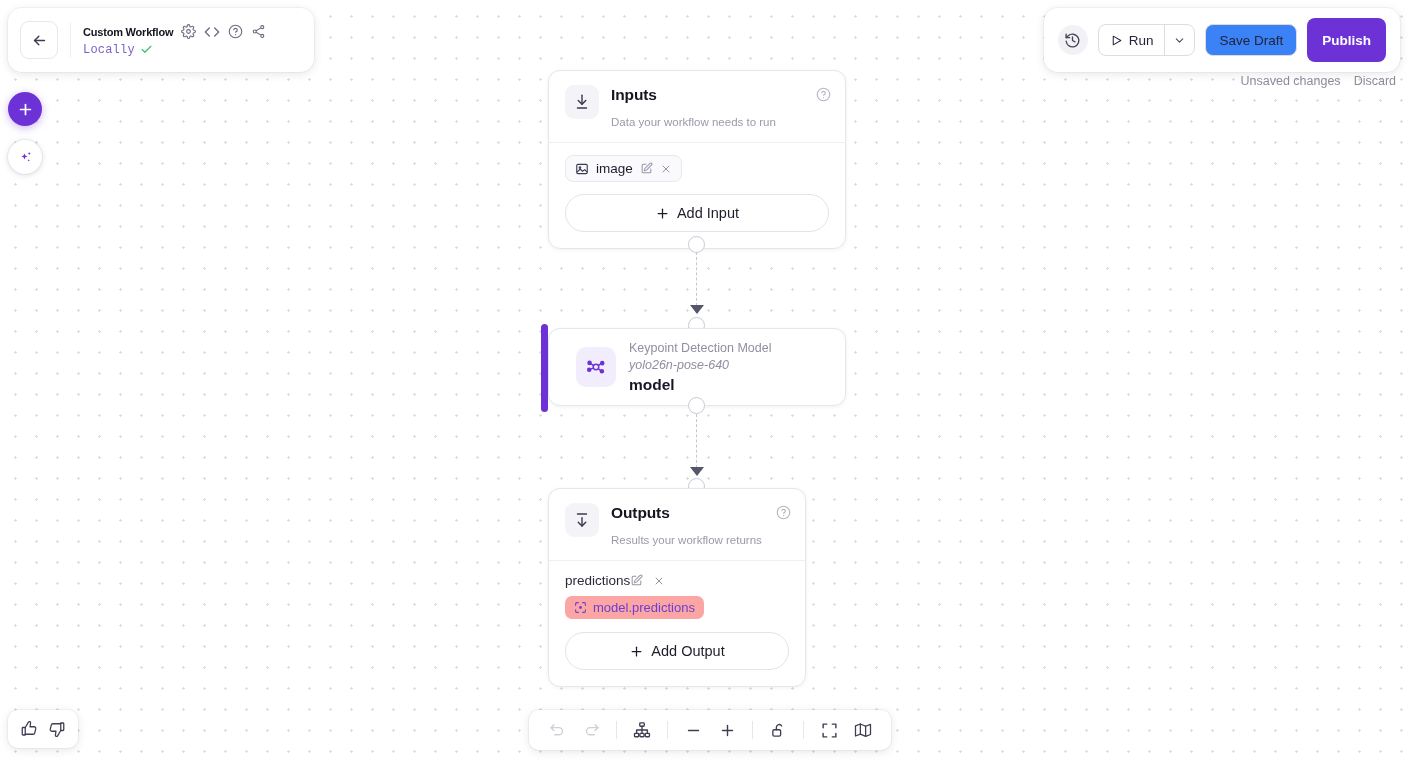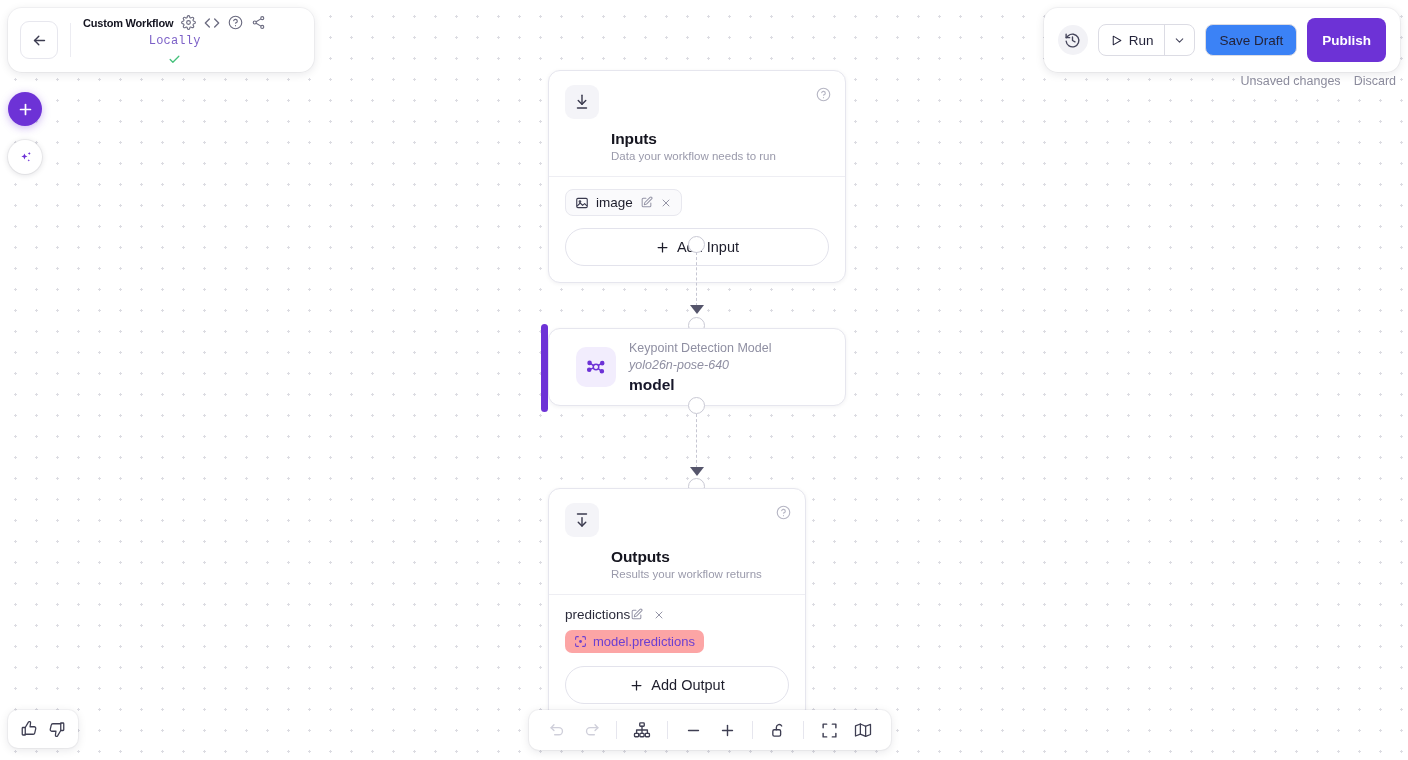--- a/index.html
+++ b/index.html
@@ -31,21 +31,21 @@
     width: 38px; height: 38px; border-radius: 9px;
     border: 1px solid #e7e7ee; background: #fff;
     display: flex; align-items: center; justify-content: center;
     cursor: pointer; flex: none;
   }
   #title-divider { width: 1px; height: 34px; background: #ececf2; margin: 0 12px; flex: none; }
   .title-main { display: flex; flex-direction: column; gap: 3px; }
   .title-row { display: flex; align-items: center; gap: 8px; }
   #wf-title { font-size: 11px; font-weight: 700; color: #13131f; letter-spacing: -.2px; }
   .hicon { color: #6b6b80; display: flex; align-items: center; cursor: pointer; }
-  .status-row { display: flex; align-items: center; gap: 5px; flex-direction: column; }
+  .status-row { display: flex; align-items: center; gap: 5px; }
   #status-text {
     font-family: "Liberation Mono", "DejaVu Sans Mono", monospace;
     font-size: 12px; color: #7b5fc7; letter-spacing: .2px;
   }
   #status-check { color: #44c07a; display: flex; }
 
   
   #add-node-btn {
     position: absolute; left: 8px; top: 92px;
     width: 34px; height: 34px; border-radius: 50%;
@@ -97,21 +97,21 @@
     position: absolute; background: #fff; border: 1px solid #e6e6ee;
     border-radius: 12px; box-shadow: 0 1px 4px rgba(20,20,43,.06);
   }
   #inputs-node { left: 548px; top: 70px; width: 298px; }
   #outputs-node { left: 548px; top: 488px; width: 258px; }
   .node-head { display: flex; align-items: flex-start; padding: 14px 16px 14px 16px; gap: 12px; position: relative; }
   .head-icon {
     width: 34px; height: 34px; border-radius: 9px; background: #f4f4f8;
     display: flex; align-items: center; justify-content: center; color: #3a3a4e; flex: none;
   }
-  .head-text { display: flex; flex-direction: column; gap: 2px; padding-top: 1px; margin-top: 44px; }
+  .head-text { display: flex; flex-direction: column; gap: 12px; padding-top: 1px; }
   .node-title { font-size: 15.5px; font-weight: 700; color: #15151f; letter-spacing: -.1px; }
   .node-sub { font-size: 11.5px; color: #9a9aab; }
   .help-icon { position: absolute; right: 14px; top: 16px; color: #b6b6c4; cursor: pointer; }
   .node-body { border-top: 1px solid #eeeef3; padding: 12px 16px 16px; }
 
   .chip-input {
     display: inline-flex; align-items: center; gap: 7px;
     border: 1px solid #e8e8ef; border-radius: 8px; background: #fafafc;
     padding: 5px 9px; margin-bottom: 12px;
   }

